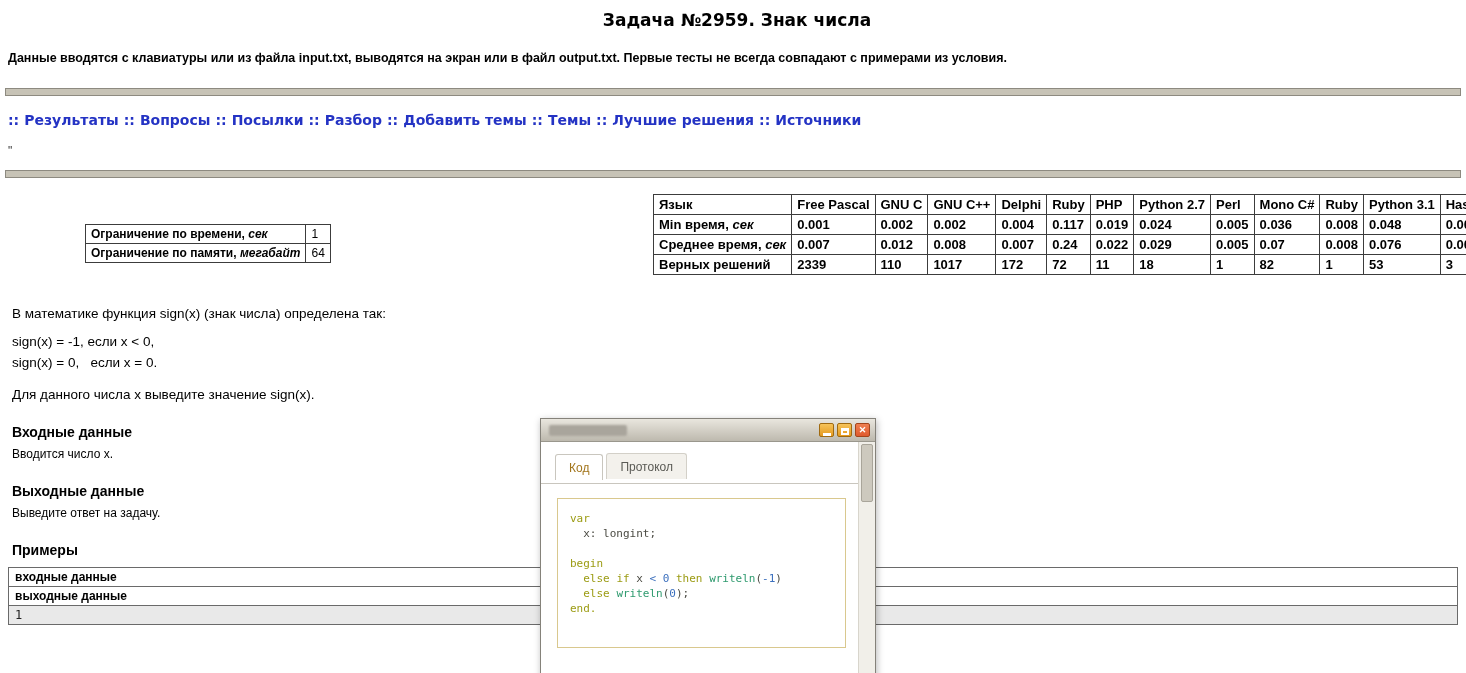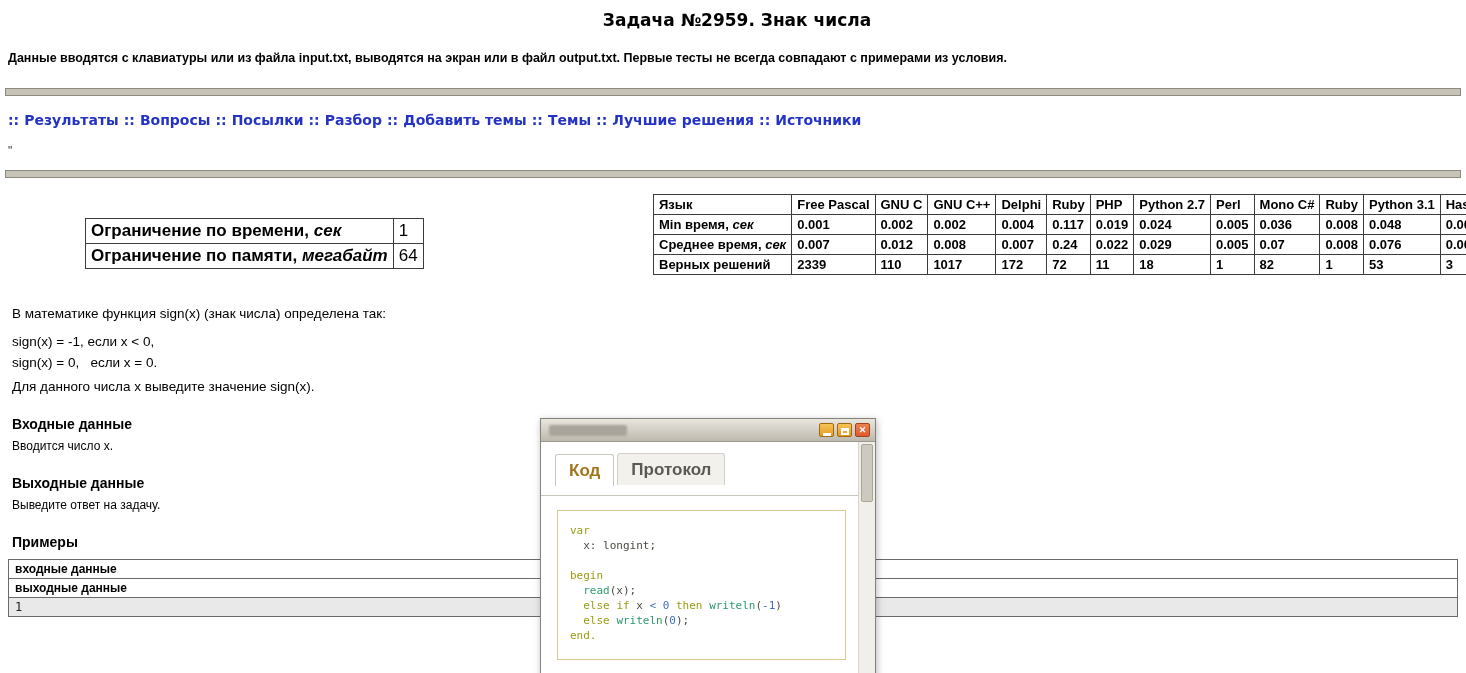--- a/index.html
+++ b/index.html
@@ -20,33 +20,33 @@
   .hbar-1{margin-top:23px;}
   .hbar-2{margin-top:12px;}
   .nav{margin:16px 0 0 8px;font-family:"DejaVu Sans", sans-serif;font-size:14px;font-weight:bold;}
   .nav-sep{color:var(--link);margin:0 5px;}
   .nav-sep:first-child{margin-left:0;}
   .nav-link{color:var(--link);text-decoration:none;}
   .quote-mark{margin:16px 0 0 8px;font-size:12px;color:#333;height:14px;}
 
   .tables-region{position:relative;height:106px;margin-top:14px;}
   table{border-collapse:collapse;}
-  .limits-table{position:absolute;left:85px;top:26px;font-size:17px;}
+  .limits-table{position:absolute;left:85px;top:32px;font-size:12px;}
   .limits-table td{border:1px solid #3c3c3c;padding:2px 5px;white-space:nowrap;}
   .lim-label{font-weight:bold;}
   .lim-value{min-width:18px;}
   .stats-table{position:absolute;left:653px;top:2px;font-size:13px;}
   .stats-table th,.stats-table td{border:1px solid #3c3c3c;padding:2px 5px;text-align:left;white-space:nowrap;font-weight:bold;}
   .stats-table th{font-weight:bold;}
   .stats-label{font-weight:bold;}
 
   .statement{margin-left:12px;font-size:13.5px;}
   .statement-intro{margin:8px 0 10px 0;}
   .sign-line{white-space:pre-wrap;line-height:21px;}
-  .statement-task{margin-top:6px;}
+  .statement-task{margin-top:14px;}
   .section-title{margin:22px 0 0 12px;font-weight:bold;font-size:14px;}
   .section-text{margin:7px 0 0 12px;font-size:12px;}
 
   .examples-table{margin:9px 8px 0 8px;width:calc(100% - 16px);font-size:12px;}
   .examples-table td{border:1px solid #6a6a6a;padding:2px 6px;}
   .ex-header{font-weight:bold;background:#fff;}
   .ex-value{background:#e9e9e9;font-family:"DejaVu Sans Mono", monospace;color:#222;}
 
   
   .win{
@@ -56,21 +56,21 @@
   .win-titlebar{height:23px;background:linear-gradient(#e9e6de,#bdb9ae);display:flex;align-items:center;padding:0 5px;border-bottom:1px solid #9a978d;}
   .win-title-blur{width:78px;height:11px;background:#a9a59c;border-radius:2px;margin-left:3px;filter:blur(1px);}
   .win-buttons{margin-left:auto;display:flex;gap:3px;}
   .win-btn{width:15px;height:14px;border:1px solid #a06a10;border-radius:2px;background:linear-gradient(#f6c35a,#e59a1e);color:#fff;padding:0;cursor:pointer;position:relative;font-size:9px;line-height:12px;text-align:center;font-weight:bold;}
   .win-btn-close{background:linear-gradient(#ef8050,var(--window-btn-close));border-color:#a3451c;}
   .icon-min{display:block;width:8px;height:3px;background:#fff;margin:8px auto 0;}
   .icon-max{display:block;width:8px;height:7px;border:2px solid #fff;border-top-width:3px;margin:2px auto 0;}
   .win-body{display:flex;height:calc(100% - 24px);background:#fff;}
   .win-content{flex:1;background:#fff;overflow:hidden;}
   .tabbar{display:flex;gap:3px;padding:11px 0 0 14px;border-bottom:1px solid #c9c6be;}
-  .tab{font-size:17px;font-weight:bold;padding:6px 13px 5px;border:1px solid #d3d0c8;border-bottom:none;border-radius:3px 3px 0 0;background:#f3f1ec;color:#5a5a55;cursor:pointer;margin-bottom:10px;}
+  .tab{font-size:12px;font-weight:normal;padding:6px 13px 5px;border:1px solid #d3d0c8;border-bottom:none;border-radius:3px 3px 0 0;background:#f3f1ec;color:#5a5a55;cursor:pointer;margin-bottom:4px;}
   .tab.active{background:#fff;color:var(--tab-active-text);border-color:#c9c6be;position:relative;top:1px;}
   .code-box{margin:14px 12px 0 16px;border:1px solid #d9c88e;padding:12px;min-height:150px;background:#fff;}
   .code-line{font-family:"DejaVu Sans Mono", monospace;font-size:11px;line-height:15px;white-space:pre;color:var(--code-plain);}
   .tok-kw{color:var(--code-keyword);}
   .tok-fn{color:var(--code-builtin);}
   .tok-num{color:var(--code-number);}
   .tok-pl{color:var(--code-plain);}
   .win-scroll{width:17px;background:#f1efe9;border-left:1px solid #d8d5cc;position:relative;}
   .win-scroll-thumb{position:absolute;top:2px;left:2px;width:12px;height:58px;background:#cdc9be;border:1px solid #a9a59a;border-radius:2px;cursor:pointer;}
 </style>
@@ -214,21 +214,20 @@
       <div class="tabbar">
         <div class="tab active">Код</div>
         <div class="tab">Протокол</div>
       </div>
       <div class="code-box">
         <div>
             <div class="code-line"><span class="tok-kw">var</span></div>
             <div class="code-line"><span class="tok-pl">  x: longint;</span></div>
             <div class="code-line">&nbsp;</div>
             <div class="code-line"><span class="tok-kw">begin</span></div>
-            <div class="code-line"><span class="tok-pl">  </span><span class="tok-fn">read</span><span class="tok-pl">(x);</span></div>
             <div class="code-line"><span class="tok-pl">  </span><span class="tok-kw">else</span><span class="tok-pl"> </span><span class="tok-kw">if</span><span class="tok-pl"> x </span><span class="tok-num">&lt; 0</span><span class="tok-pl"> </span><span class="tok-kw">then</span><span class="tok-pl"> </span><span class="tok-fn">writeln</span><span class="tok-pl">(</span><span class="tok-num">-1</span><span class="tok-pl">)</span></div>
             <div class="code-line"><span class="tok-pl">  </span><span class="tok-kw">else</span><span class="tok-pl"> </span><span class="tok-fn">writeln</span><span class="tok-pl">(</span><span class="tok-num">0</span><span class="tok-pl">);</span></div>
             <div class="code-line"><span class="tok-kw">end.</span></div>
           </div>
       </div>
     </div>
     <div class="win-scroll">
       <div class="win-scroll-thumb"></div>
     </div>
   </div>

